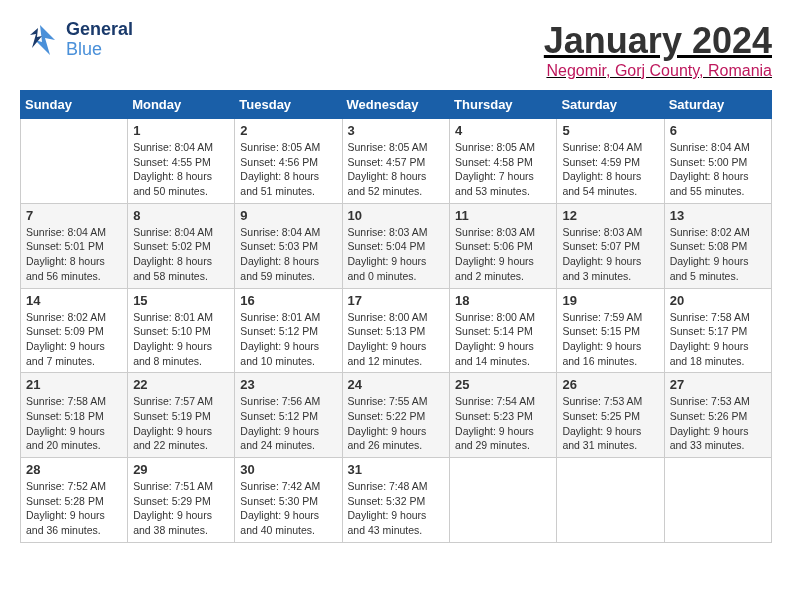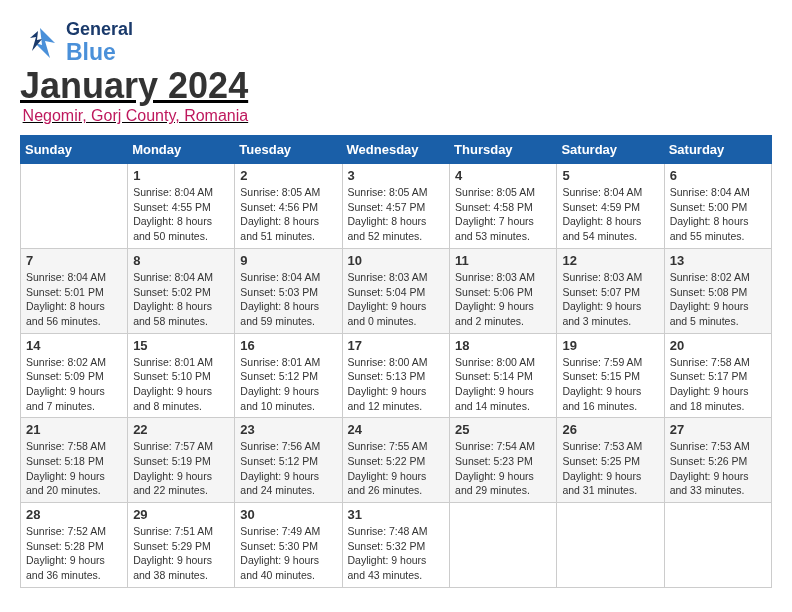--- a/index.html
+++ b/index.html
@@ -8,21 +8,20 @@
       background: #fff;
       width: 792px;
       min-height: 612px;
       padding: 20px;
     }
     .header {
       display: flex;
       justify-content: space-between;
       align-items: flex-start;
       margin-bottom: 10px;
-      flex-direction: column;
     }
     .title-block {
       text-align: right;
       text-decoration: underline;
     }
     .month-title {
       font-size: 36px;
       font-weight: bold;
       color: #333;
     }
@@ -85,22 +84,22 @@
       display: flex;
       flex-direction: column;
       line-height: 1.1;
     }
     .logo-general {
       font-size: 18px;
       font-weight: bold;
       color: #1a3a6b;
     }
     .logo-blue {
-      font-size: 23px;
-      font-weight: bold;
+      font-size: 18px;
+      font-weight: normal;
       color: #4a90d9;
     }
   </style>
 </head>
 <body>
 
 <div class="header">
   <div class="logo-container">
     <svg class="logo-icon" viewBox="0 0 40 40">
       <polygon points="20,5 35,20 25,18 30,35 15,20 22,22" fill="#4a90d9"></polygon>
@@ -368,21 +367,21 @@
           <span class="day-num">29</span>
           <div class="day-info">
             <div>Sunrise: 7:51 AM</div>
             <div>Sunset: 5:29 PM</div>
             <div>Daylight: 9 hours and 38 minutes.</div>
           </div>
         </td>
         <td>
           <span class="day-num">30</span>
           <div class="day-info">
-            <div>Sunrise: 7:49 AM</div>
+            <div>Sunrise: 7:42 AM</div>
             <div>Sunset: 5:30 PM</div>
             <div>Daylight: 9 hours and 40 minutes.</div>
           </div>
         </td>
         <td>
           <span class="day-num">31</span>
           <div class="day-info">
             <div>Sunrise: 7:48 AM</div>
             <div>Sunset: 5:32 PM</div>
             <div>Daylight: 9 hours and 43 minutes.</div>

